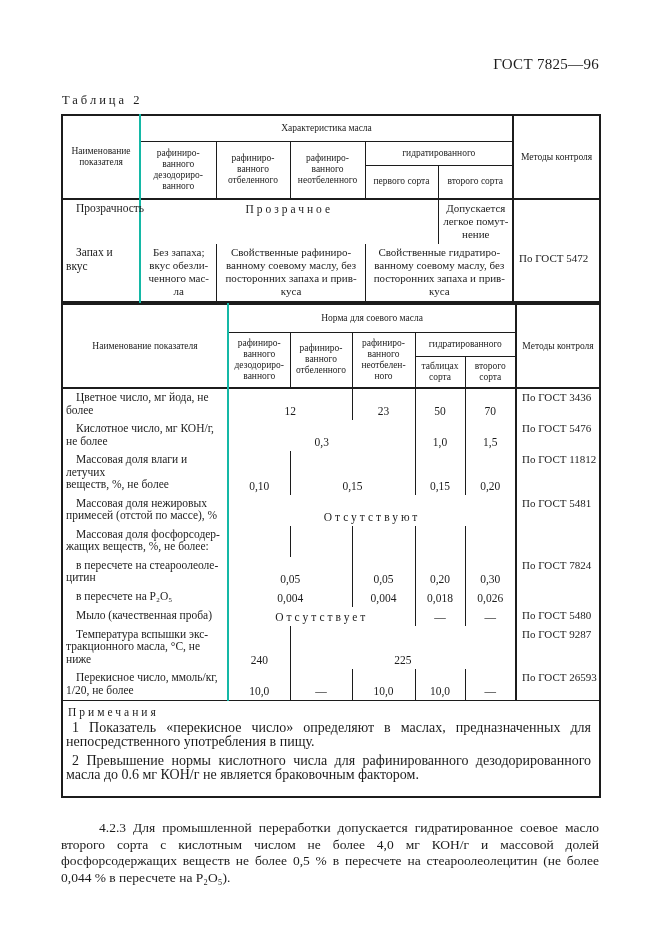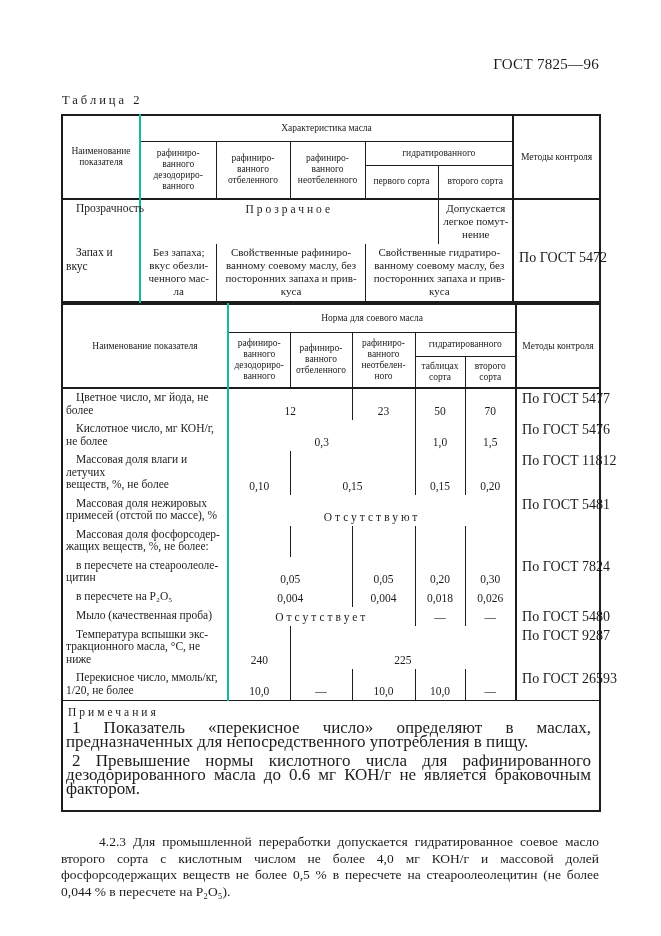--- a/index.html
+++ b/index.html
@@ -22,30 +22,30 @@
   th,td{border:1px solid #1c1c1c;box-sizing:border-box;}
   thead{border-bottom:2px solid #1c1c1c;}
   th{font-weight:normal;font-size:9.5px;line-height:11px;text-align:center;vertical-align:middle;padding:2px 1px;}
   .pre{white-space:pre-line;}
   .b-r2{border-right:2px solid #14b8a6;border-radius:24px;}
   .b-l2{border-left:2px solid #1c1c1c;border-radius:16px;}
   tbody td{border-top:0;border-bottom:0;}
   .lab{font-size:11.5px;line-height:12.5px;text-align:left;vertical-align:top;
        white-space:pre-line;text-indent:10px;padding:2px 2px 4px 3px;}
   .val{font-size:11.5px;text-align:center;vertical-align:bottom;padding:0 1px 3px 1px;}
-  .met{font-size:14px;text-align:left;vertical-align:top;padding:2px 0 0 5px;white-space:nowrap;}
+  .met{font-size:11px;text-align:left;vertical-align:top;padding:2px 0 0 5px;white-space:nowrap;}
   .sp{letter-spacing:3px;}
   .t2 .lab{line-height:13.5px;}
   .t2 .cell{font-size:11px;line-height:13px;text-align:center;vertical-align:top;
             white-space:pre-line;padding:2px 3px 3px 4px;}
   .t2 .center{ text-align:center;vertical-align:top;padding-top:3px;font-size:11.5px;}
   .t2 .metmid{vertical-align:middle;padding-top:14px;}
   .notes-cell{border-top:1px solid #1c1c1c;padding:3px 8px 9px 3px;}
   .notes-title{font-size:11.5px;letter-spacing:3px;margin:2px 0 3px 2px;}
-  .note{font-size:17px;line-height:14px;text-align:justify;margin:0 0 5px 0;text-indent:6px;}
+  .note{font-size:14px;line-height:14px;text-align:justify;margin:0 0 5px 0;text-indent:6px;}
 </style>
 </head>
 <body>
 
 <div class="page">
 
   <div class="doc-number">ГОСТ 7825—96</div>
 
 
   <div class="tcaption first">Таблица 2</div>
@@ -151,21 +151,21 @@
       </tr>
     </thead>
     <tbody>
       <tr style="height:30px">
         <td class="lab b-r2">Цветное число, мг йода, не
 более</td>
         <td colspan="2" class="val">12</td>
         <td class="val">23</td>
         <td class="val">50</td>
         <td class="val">70</td>
-        <td class="met b-l2">По ГОСТ 5477</td>
+        <td class="met b-l2">По ГОСТ 3436</td>
       </tr>
       <tr style="height:30px">
         <td class="lab b-r2">Кислотное число, мг КОН/г,
 не более</td>
         <td colspan="3" class="val">0,3</td>
         <td class="val">1,0</td>
         <td class="val">1,5</td>
         <td class="met b-l2">По ГОСТ 5476</td>
       </tr>
       <tr style="height:30px">

